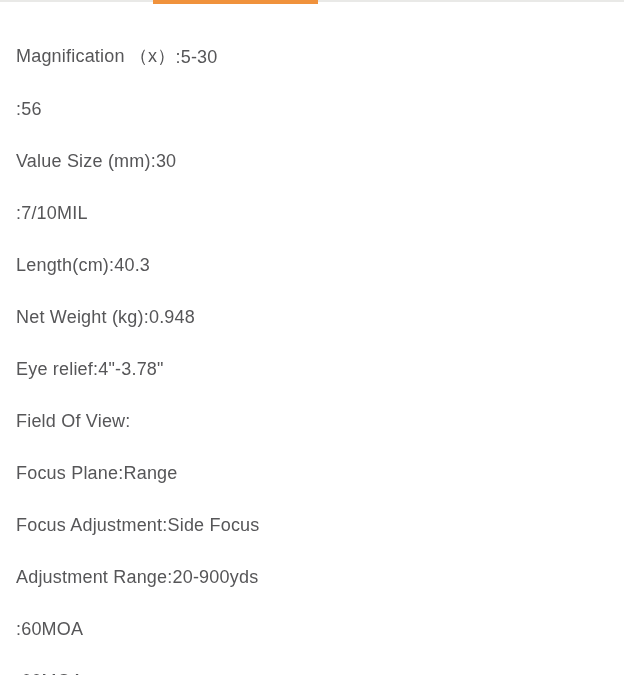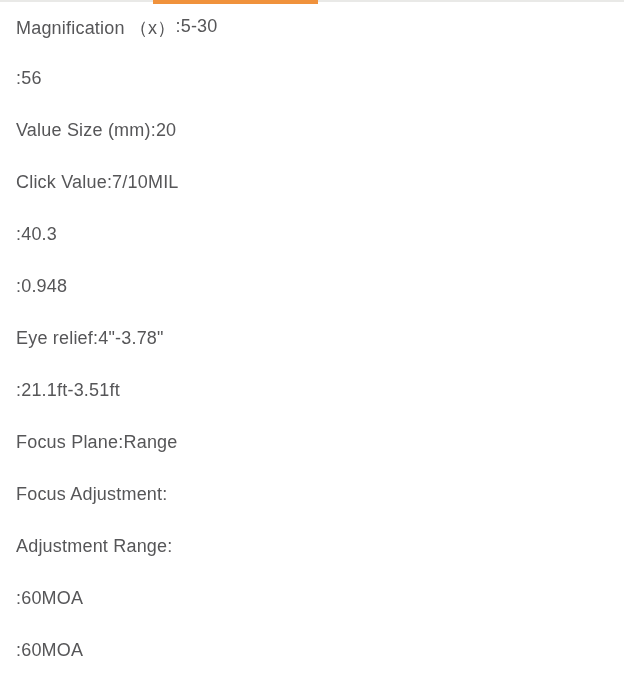--- a/index.html
+++ b/index.html
@@ -35,21 +35,21 @@
     height: 4px;
     background: #f0923c;
   }
   
   .spec-list {
     margin-top: 12px;
   }
   .spec-row {
     height: 52px;
     display: flex;
-    align-items: flex-start;
+    align-items: flex-end;
     padding-left: 16px;
     font-size: 18px;
     color: #565658;
     letter-spacing: 0.2px;
     white-space: pre;
   }
 </style>
 </head>
 <body>
 
@@ -57,35 +57,35 @@
   <div class="track"></div>
   <div class="indicator"></div>
 </div>
 
 <div class="spec-list">
 
   <div class="spec-row"><span>Magnification （x）</span><span>:</span><span>5-30</span></div>
 
   <div class="spec-row"><span>:</span><span>56</span></div>
 
-  <div class="spec-row"><span>Value Size (mm)</span><span>:</span><span>20</span></div>
+  <div class="spec-row"><span>Value Size (mm)</span><span>:</span><span>30</span></div>
 
-  <div class="spec-row"><span>Click Value</span><span>:</span><span>7/10MIL</span></div>
+  <div class="spec-row"><span>:</span><span>7/10MIL</span></div>
 
-  <div class="spec-row"><span>:</span><span>40.3</span></div>
+  <div class="spec-row"><span>Length(cm)</span><span>:</span><span>40.3</span></div>
 
-  <div class="spec-row"><span>:</span><span>0.948</span></div>
+  <div class="spec-row"><span>Net Weight (kg)</span><span>:</span><span>0.948</span></div>
 
   <div class="spec-row"><span>Eye relief</span><span>:</span><span>4"-3.78"</span></div>
 
-  <div class="spec-row"><span>:</span><span>21.1ft-3.51ft</span></div>
+  <div class="spec-row"><span>Field Of View</span><span>:</span></div>
 
   <div class="spec-row"><span>Focus Plane</span><span>:</span><span>Range</span></div>
 
-  <div class="spec-row"><span>Focus Adjustment</span><span>:</span></div>
+  <div class="spec-row"><span>Focus Adjustment</span><span>:</span><span>Side Focus</span></div>
 
-  <div class="spec-row"><span>Adjustment Range</span><span>:</span></div>
+  <div class="spec-row"><span>Adjustment Range</span><span>:</span><span>20-900yds</span></div>
 
   <div class="spec-row"><span>:</span><span>60MOA</span></div>
 
   <div class="spec-row"><span>:</span><span>60MOA</span></div>
 
 </div>
 
 </body></html>

